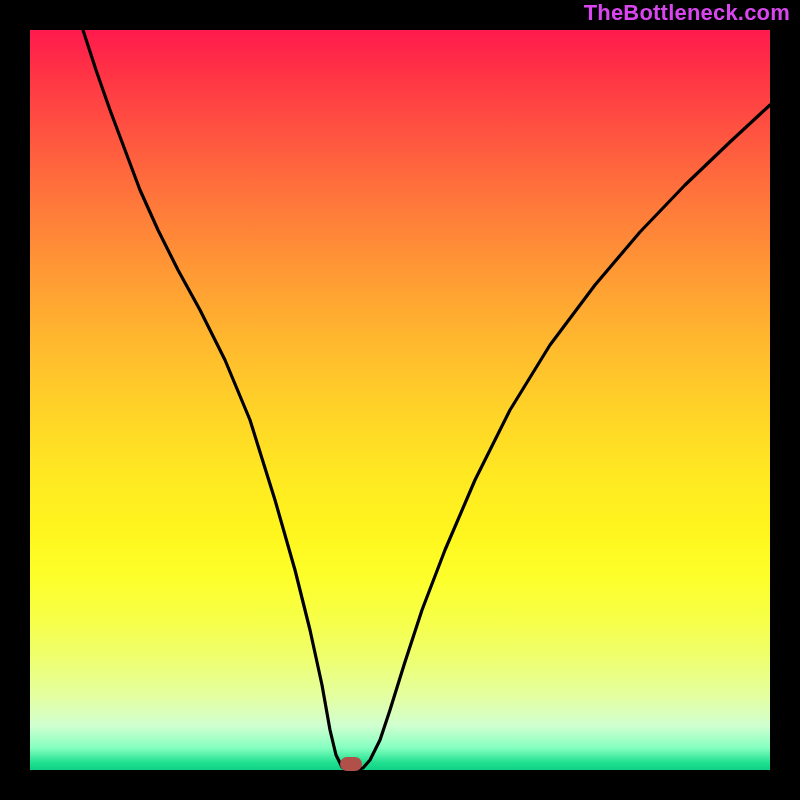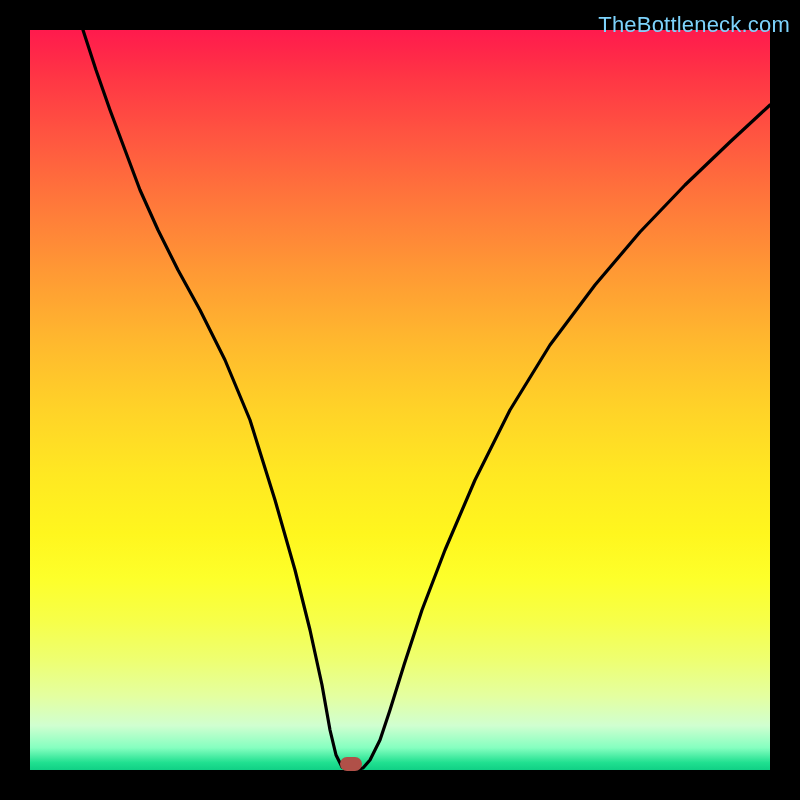--- a/index.html
+++ b/index.html
@@ -48,25 +48,25 @@
   .marker {
     position: absolute;
     width: 22px;
     height: 14px;
     background: #b05048;
     border-radius: 8px;
     transform: translate(-50%, -50%);
   }
   .watermark {
     position: absolute;
-    top: 12px;
+    top: 0;
     right: 10px;
-    color: #7dd3fc;
+    color: #d946ef;
     font-size: 22px;
-    font-weight: 400;
+    font-weight: 700;
     letter-spacing: 0.2px;
   }
   svg.curve {
     position: absolute;
     top: 0;
     left: 0;
   }
 </style>
 </head>
 <body>

